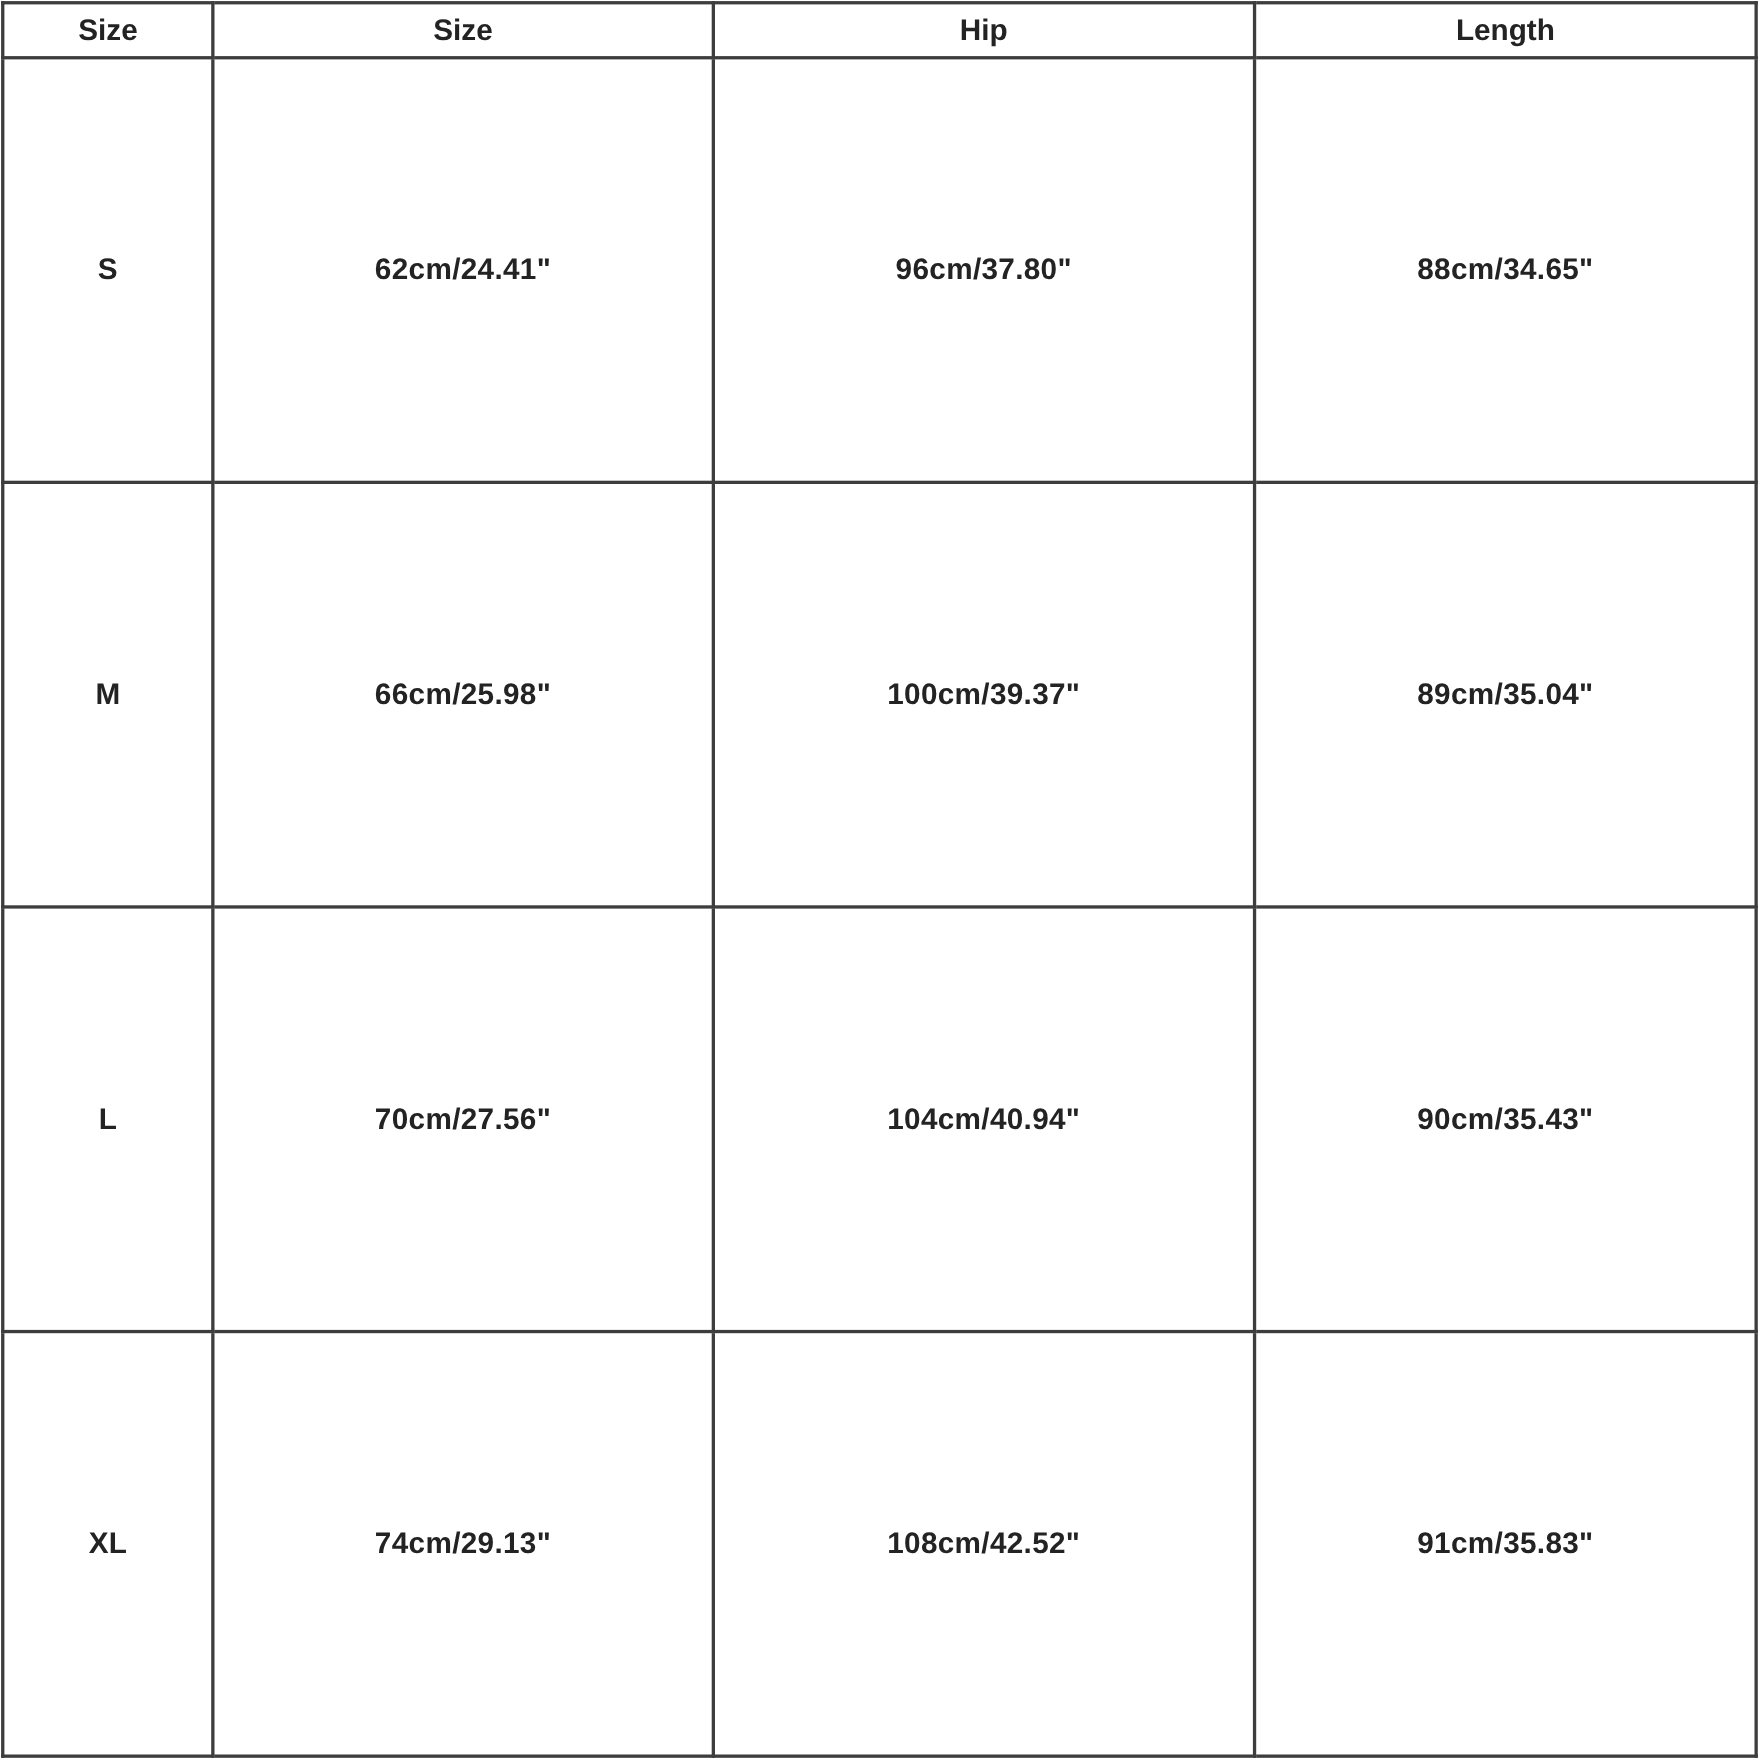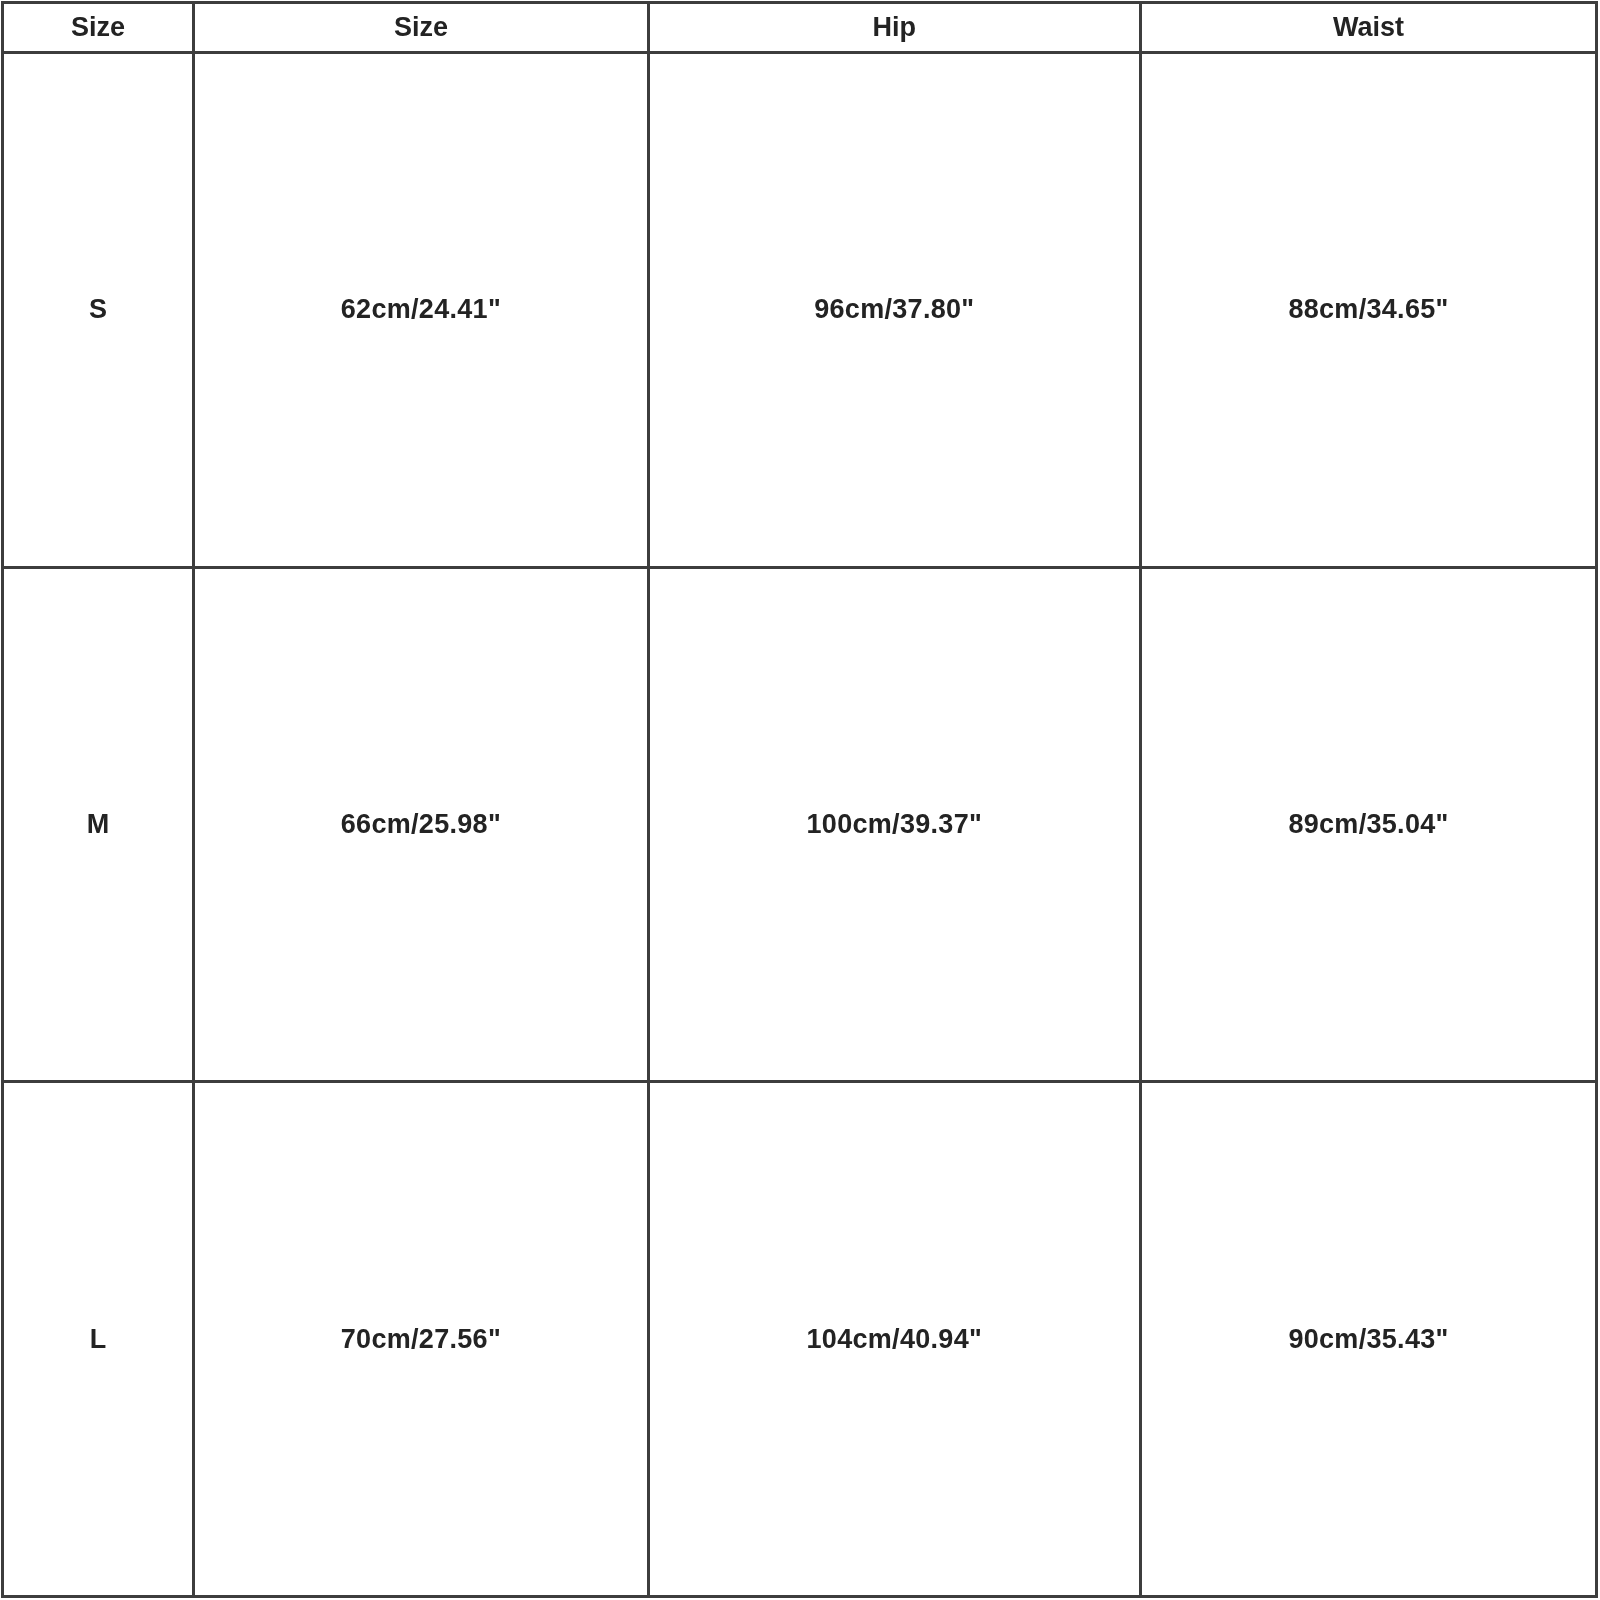--- a/index.html
+++ b/index.html
@@ -51,21 +51,21 @@
     <col style="width:12%">
     <col style="width:28.5%">
     <col style="width:30.9%">
     <col style="width:28.6%">
   </colgroup>
   <thead>
     <tr>
       <th>Size</th>
       <th>Size</th>
       <th>Hip</th>
-      <th>Waist</th>
+      <th>Length</th>
     </tr>
   </thead>
   <tbody>
     <tr>
       <td>S</td>
       <td>62cm/24.41"</td>
       <td>96cm/37.80"</td>
       <td>88cm/34.65"</td>
     </tr>
     <tr>
@@ -73,14 +73,20 @@
       <td>66cm/25.98"</td>
       <td>100cm/39.37"</td>
       <td>89cm/35.04"</td>
     </tr>
     <tr>
       <td>L</td>
       <td>70cm/27.56"</td>
       <td>104cm/40.94"</td>
       <td>90cm/35.43"</td>
     </tr>
+    <tr>
+      <td>XL</td>
+      <td>74cm/29.13"</td>
+      <td>108cm/42.52"</td>
+      <td>91cm/35.83"</td>
+    </tr>
   </tbody>
 </table>
 
 </body></html>

